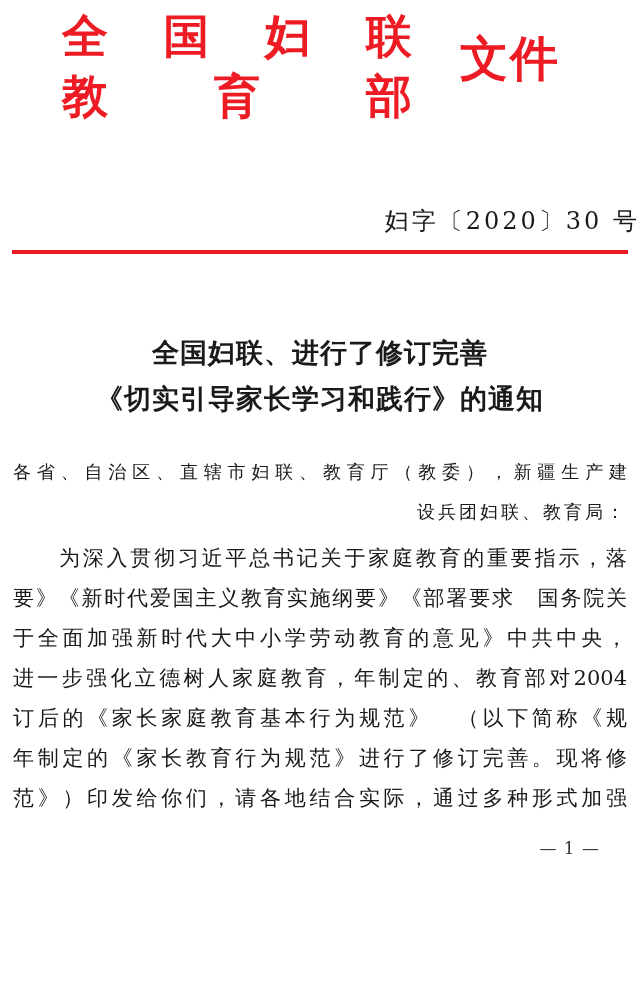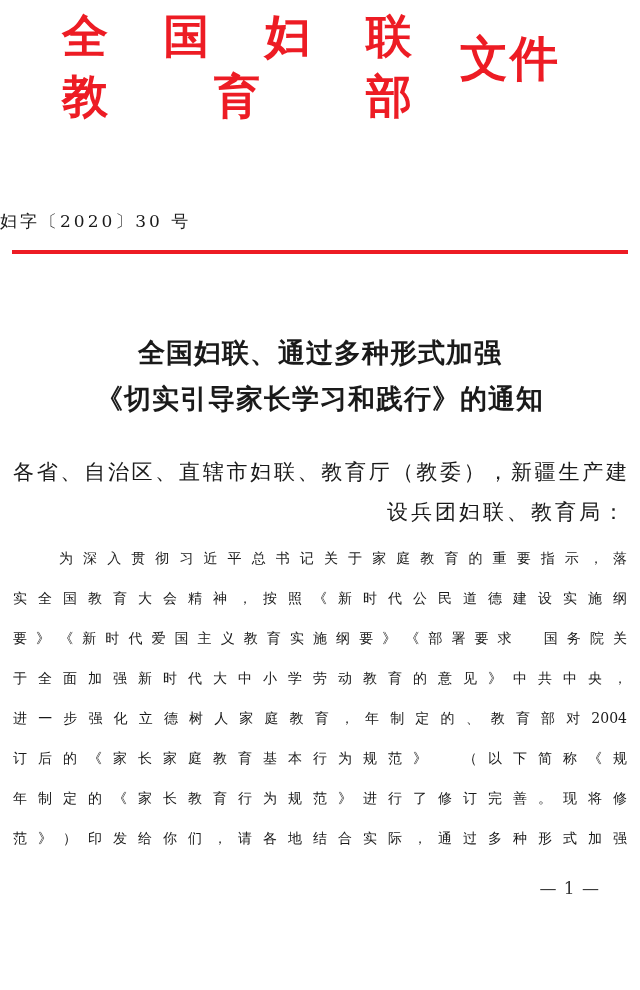--- a/index.html
+++ b/index.html
@@ -43,52 +43,53 @@
     font-size: 48px;
     line-height: 84px;
     font-weight: bold;
     letter-spacing: 2px;
     white-space: nowrap;
   }
 
   
   .doc-number {
     margin-top: 8px;
-    text-align: left;
-    font-size: 17px;
+    text-align: right;
+    font-size: 24px;
     line-height: 26px;
     letter-spacing: 3px;
+    padding-left: 19px;
   }
   .red-divider {
     margin: 16px 12px 0 12px;
     height: 4px;
     background: var(--accent-red, #ed1c24);
   }
 
   
   .doc-title {
     margin-top: 76px;
     text-align: center;
     font-weight: bold;
     font-size: 27px;
     line-height: 46px;
     letter-spacing: 1px;
   }
 
   
   .recipients {
     margin: 30px 13px 0 13px;
-    font-size: 21px;
+    font-size: 18px;
     line-height: 40px;
   }
 
   
   .body-text {
     margin: 6px 13px 0 13px;
-    font-size: 14px;
+    font-size: 21px;
     line-height: 40px;
   }
   .jline {
     text-align: justify;
     text-align-last: justify;
     text-justify: inter-character;
     white-space: nowrap;
   }
   .indent { text-indent: 46px; }
   .plain { letter-spacing: 3px; text-align: right; }
@@ -124,32 +125,31 @@
       </div>
     </div>
     <div class="doc-type">文件</div>
   </div>
 
   <div class="doc-number">妇字〔2020〕30 号</div>
 
   <div class="red-divider"></div>
 
   <div class="doc-title">
-    <div>全国妇联、通过多种形式加强</div>
+    <div>全国妇联、进行了修订完善</div>
     <div>《切实引导家长学习和践行》的通知</div>
   </div>
 
   <div class="recipients">
     <div class="jline">各省、自治区、直辖市妇联、教育厅（教委），新疆生产建</div>
     <div class="plain">设兵团妇联、教育局：</div>
   </div>
 
   <div class="body-text">
     <div class="jline indent">为深入贯彻习近平总书记关于家庭教育的重要指示，落</div>
-    <div class="jline">实全国教育大会精神，按照《新时代公民道德建设实施纲</div>
     <div class="jline">要》《新时代爱国主义教育实施纲要》《部署要求　国务院关</div>
     <div class="jline">于全面加强新时代大中小学劳动教育的意见》中共中央，</div>
     <div class="jline">进一步强化立德树人家庭教育，年制定的、教育部对2004</div>
     <div class="jline">订后的《家长家庭教育基本行为规范》　（以下简称《规</div>
     <div class="jline">年制定的《家长教育行为规范》进行了修订完善。现将修</div>
     <div class="jline">范》）印发给你们，请各地结合实际，通过多种形式加强</div>
   </div>
 
   <div class="page-number">— 1 —</div>
 

